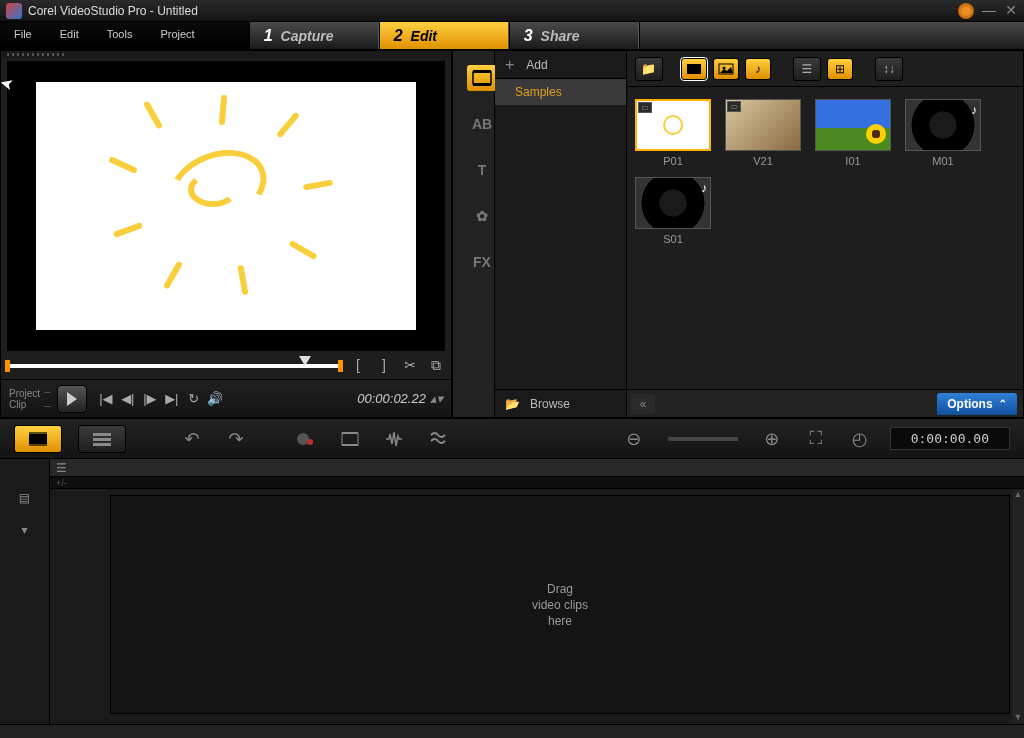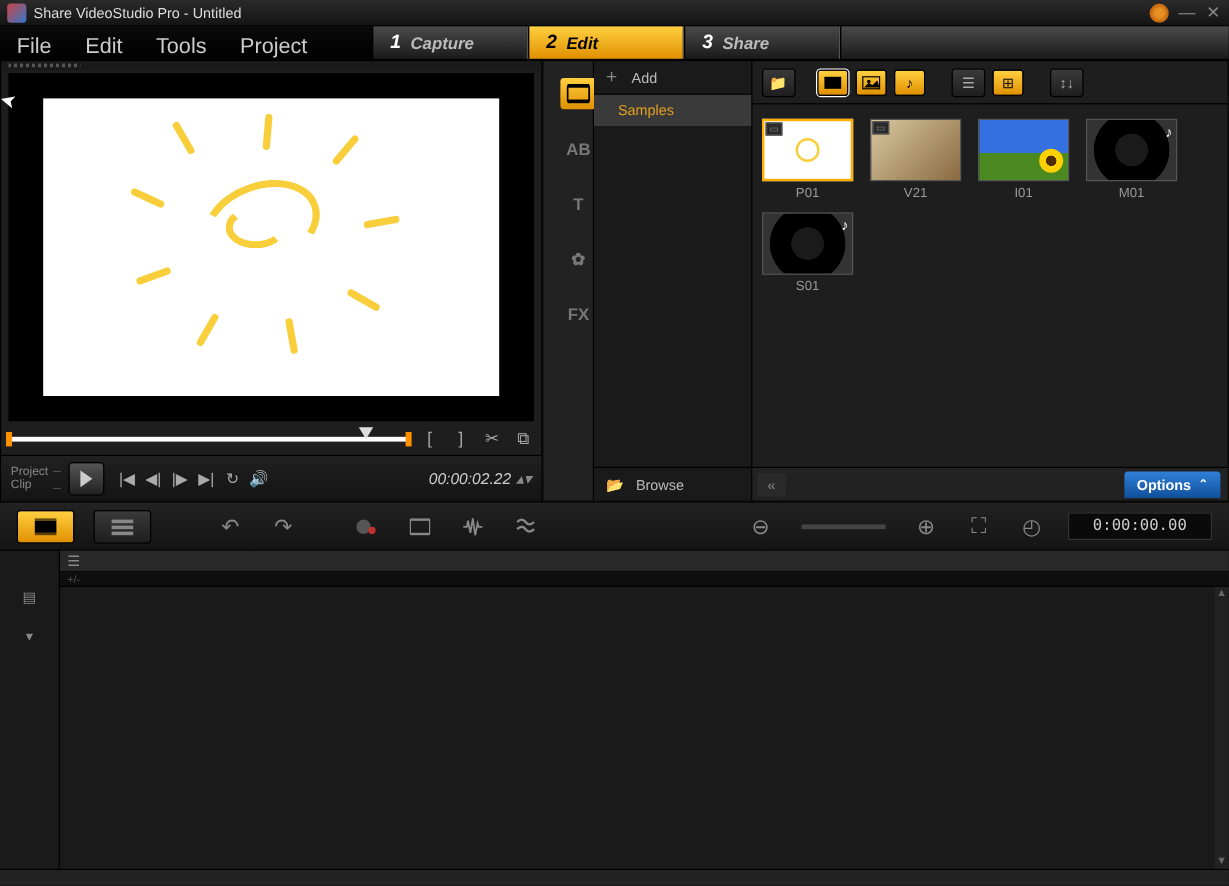--- a/index.html
+++ b/index.html
@@ -8,21 +8,21 @@
 
 .titlebar { height:22px; background:linear-gradient(#2a2a2a,#141414); display:flex; align-items:center; padding:0 6px; border-bottom:1px solid #000; }
 .titlebar .logo { width:16px; height:16px; background:linear-gradient(135deg,#c44,#37c); border-radius:3px; margin-right:6px; }
 .titlebar .title { flex:1; color:#ddd; font-size:12px; }
 .titlebar .winbtns { display:flex; gap:8px; align-items:center; }
 .titlebar .settings-icon { width:16px; height:16px; background:radial-gradient(circle,#e89020 30%,#a04000 100%); border-radius:50%; }
 .titlebar .minbtn,.titlebar .closebtn { width:14px; height:14px; color:#888; font-size:14px; line-height:12px; cursor:pointer; text-align:center; }
 
 
 .menubar { height:28px; background:linear-gradient(#0a0a0a,#000); display:flex; align-items:stretch; border-bottom:1px solid #000; }
-.menubar .menuitem { padding:6px 14px; color:#ccc; font-size:18px; cursor:pointer; }
+.menubar .menuitem { padding:6px 14px; color:#ccc; font-size:11px; cursor:pointer; }
 .menubar .steps { display:flex; margin-left:40px; }
 .menubar .step { width:130px; display:flex; align-items:center; padding:0 14px; background:linear-gradient(#4a4a4a,#1a1a1a); border-left:1px solid #000; border-right:1px solid #555; cursor:pointer; font-weight:bold; font-style:italic; font-size:14px; color:#bbb; }
 .menubar .step .num { margin-right:8px; font-size:16px; color:#fff; }
 .menubar .step.active { background:linear-gradient(#ffd040,#e09000); color:#000; }
 .menubar .step.active .num { color:#000; }
 .menubar .steps-after { flex:1; background:linear-gradient(#4a4a4a,#1a1a1a); border-left:1px solid #000; }
 
 
 .main { height:368px; display:flex; }
 
@@ -115,21 +115,21 @@
 
 .cursor-arrow { position:absolute; left:0; top:74px; color:#fff; font-size:16px; z-index:100; transform:scaleX(-1) rotate(-15deg); }
 </style>
 </head>
 <body>
 
 <div class="cursor-arrow">➤</div>
 
 <div class="titlebar">
   <div class="logo"></div>
-  <div class="title">Share VideoStudio Pro - Untitled</div>
+  <div class="title">Corel VideoStudio Pro - Untitled</div>
   <div class="winbtns">
     <div class="settings-icon"></div>
     <div class="minbtn">—</div>
     <div class="closebtn">✕</div>
   </div>
 </div>
 
 <div class="menubar">
   <div class="menuitem">File</div>
   <div class="menuitem">Edit</div>
@@ -347,20 +347,25 @@
   <div class="tl-body">
     <div class="tl-left">
       <div class="tool">▤</div>
       <div class="tool">▾</div>
     </div>
     <div class="tl-tracks">
       <div class="tl-ruler">
           <span class="menu">☰</span>
         </div>
       <div class="tl-strip">+/-</div>
+      <div class="tl-drop">
+          <span style="white-space:pre-line">Drag
+video clips
+here</span>
+        </div>
       <div class="tl-scroll-v">
           <div class="up">▲</div>
           <div class="dn">▼</div>
         </div>
     </div>
   </div>
   <div class="tl-scroll-h"></div>
 </div>
 
 </body></html>

